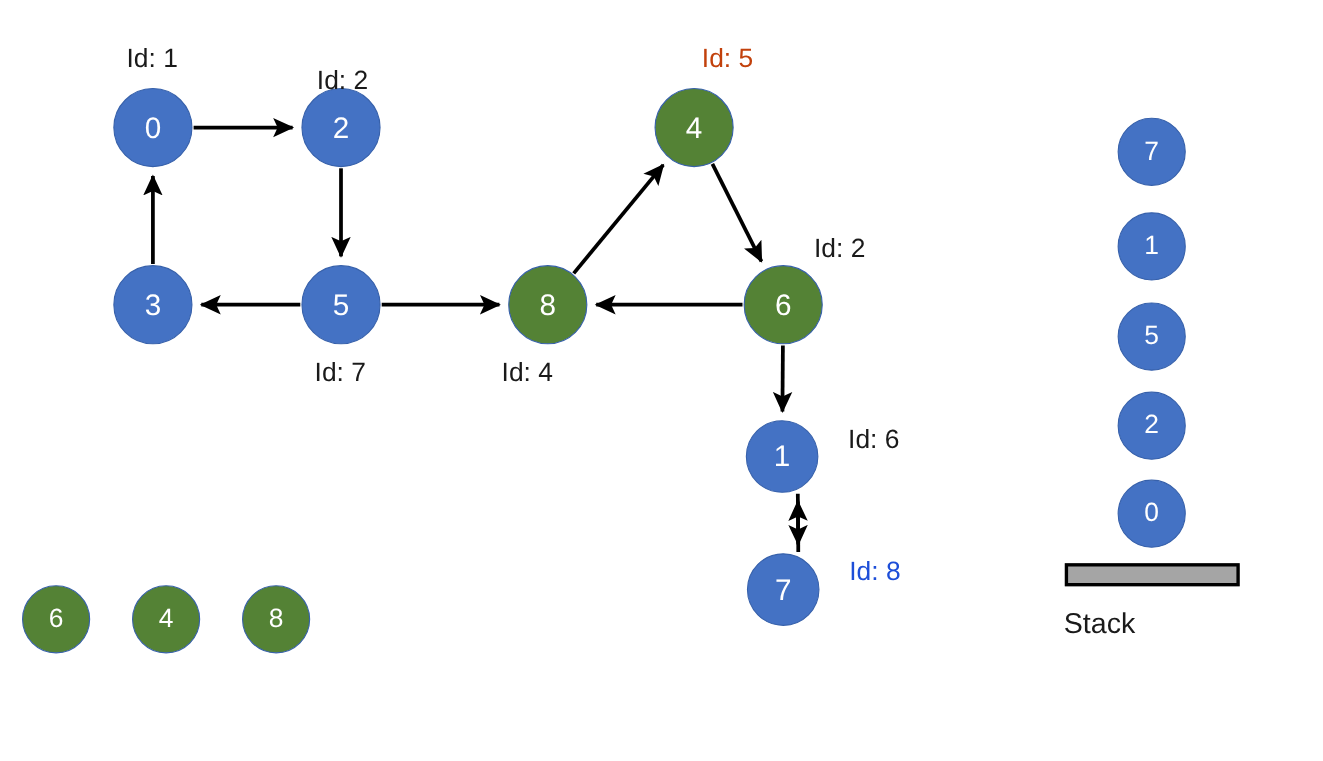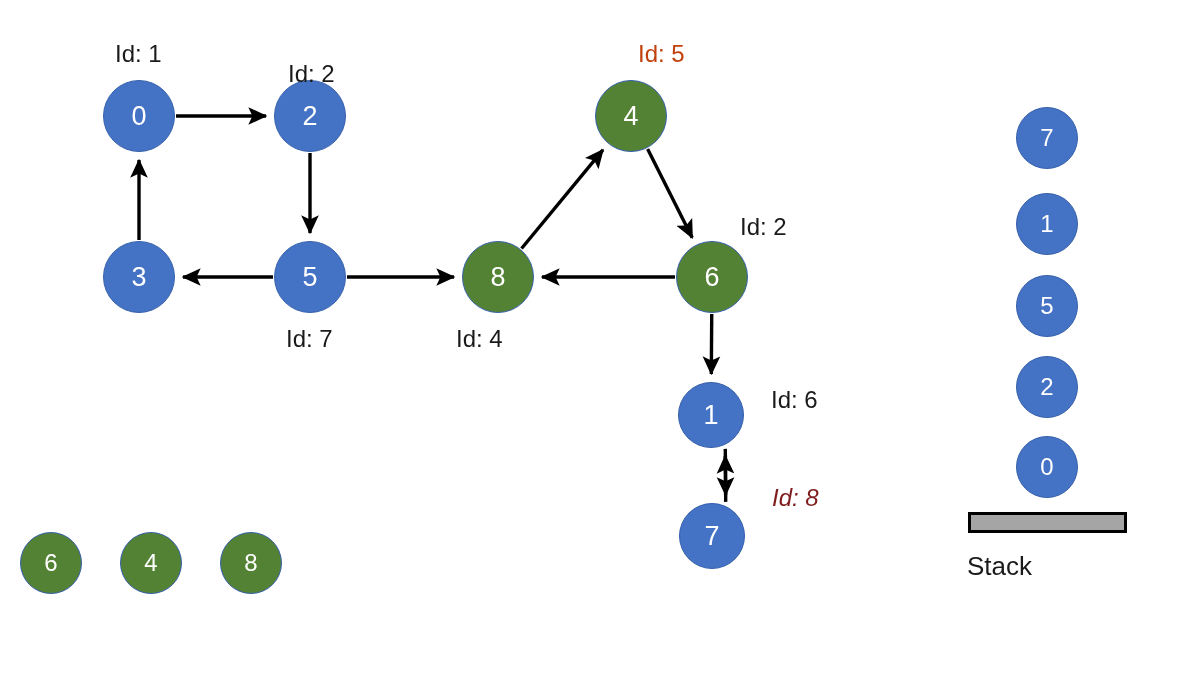--- a/index.html
+++ b/index.html
@@ -143,21 +143,21 @@
       </div>
     </div>
   <div id="id-labels">
       <div class="id-label" style="left: 115px; top: 40px; color: rgb(26, 26, 26);">Id: 1</div>
       <div class="id-label" style="left: 288px; top: 40px; color: rgb(26, 26, 26); margin-top: 20px;">Id: 2</div>
       <div class="id-label" style="left: 286px; top: 325px; color: rgb(26, 26, 26);">Id: 7</div>
       <div class="id-label" style="left: 456px; top: 325px; color: rgb(26, 26, 26);">Id: 4</div>
       <div class="id-label" style="left: 610px; top: 40px; color: #c2410c; margin-left: 28px;">Id: 5</div>
       <div class="id-label" style="left: 740px; top: 213px; color: rgb(26, 26, 26);">Id: 2</div>
       <div class="id-label" style="left: 771px; top: 386px; color: rgb(26, 26, 26);">Id: 6</div>
-      <div class="id-label" style="left: 772px; top: 484px; color: #7f1d1d; font-style: italic;">Id: 8</div>
+      <div class="id-label" style="left: 772px; top: 506px; color: #1d4ed8;">Id: 8</div>
     </div>
   <div id="pool-nodes">
       <div class="node green pool-node" style="width: 62px; height: 62px; left: 20px; top: 532px; background: rgb(84, 130, 53); border-color: rgb(55, 97, 171); color: rgb(255, 255, 255);">
         <span>6</span>
       </div>
       <div class="node green pool-node" style="width: 62px; height: 62px; left: 120px; top: 532px; background: rgb(84, 130, 53); border-color: rgb(55, 97, 171); color: rgb(255, 255, 255);">
         <span>4</span>
       </div>
       <div class="node green pool-node" style="width: 62px; height: 62px; left: 220px; top: 532px; background: rgb(84, 130, 53); border-color: rgb(55, 97, 171); color: rgb(255, 255, 255);">
         <span>8</span>

